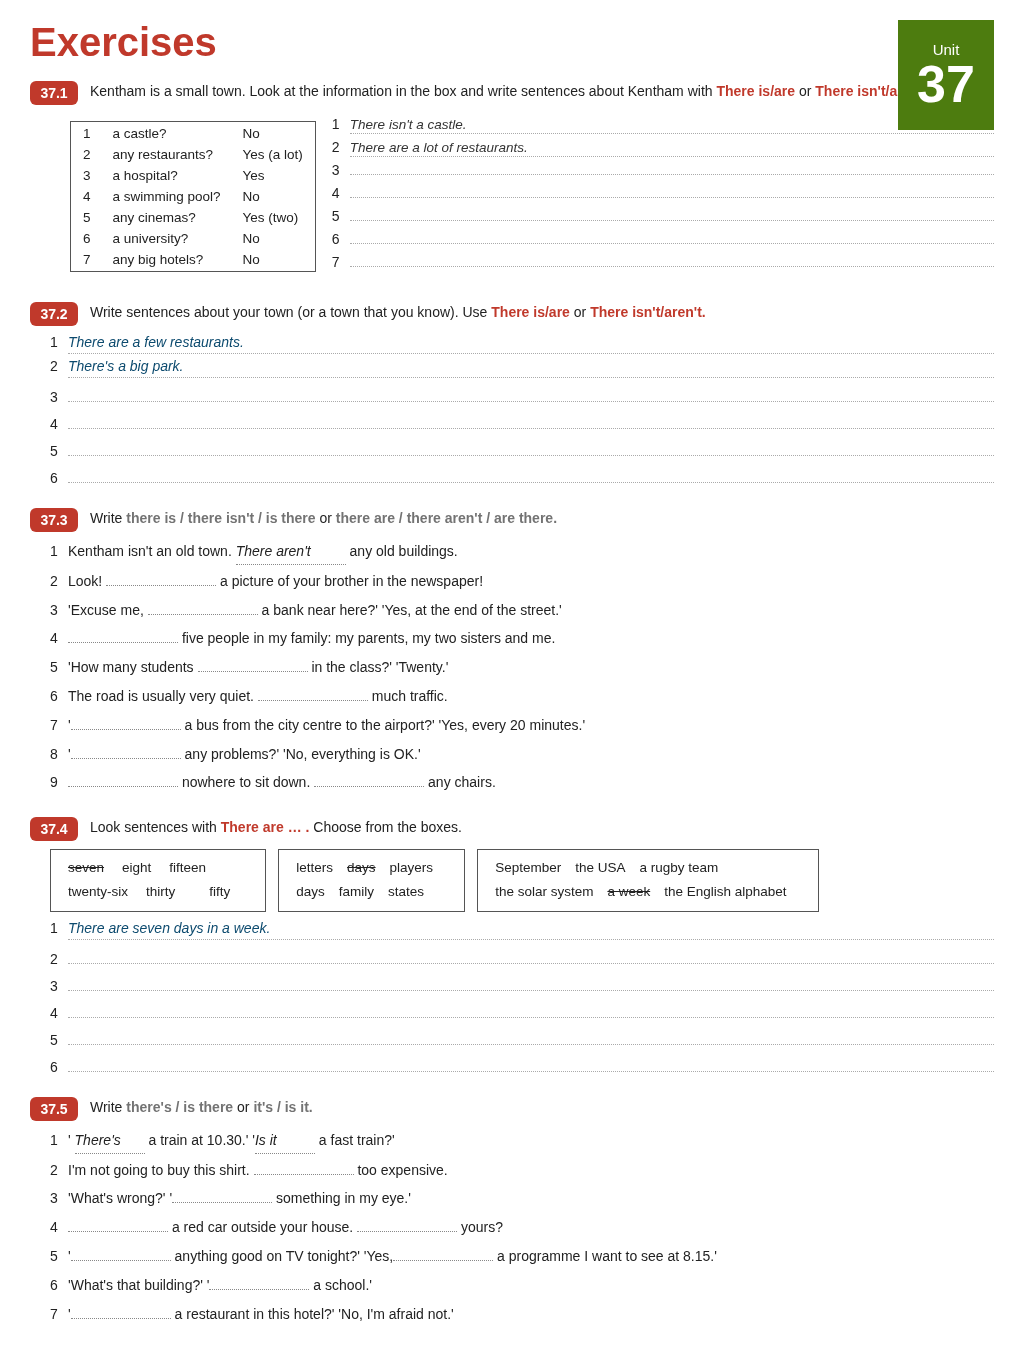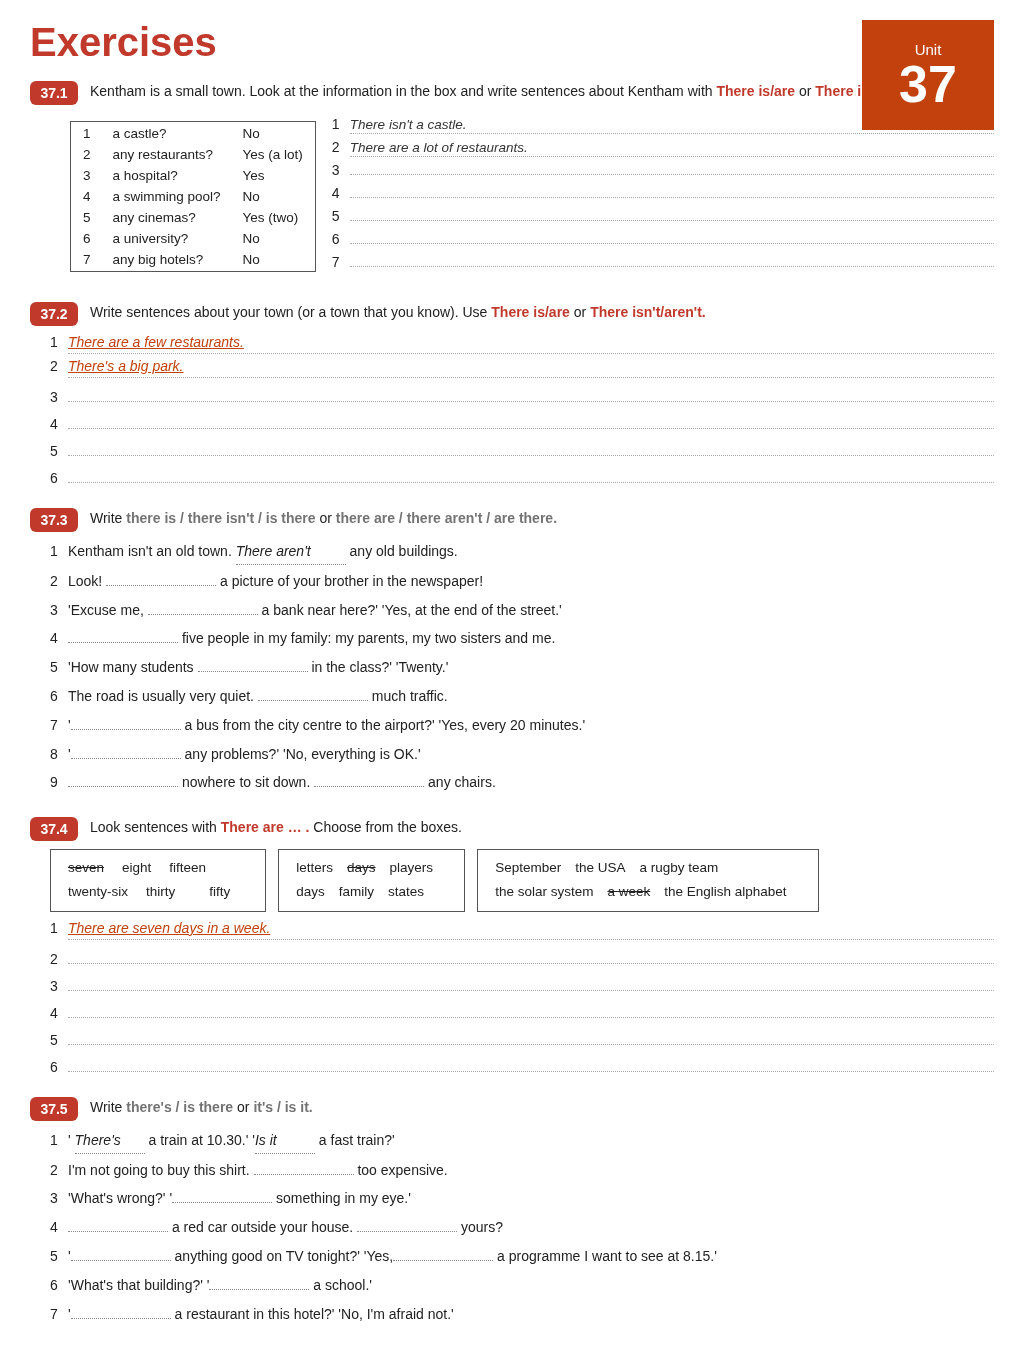--- a/index.html
+++ b/index.html
@@ -14,23 +14,23 @@
     h1.exercises-title {
       font-size: 40px;
       color: #c0392b;
       font-weight: bold;
       margin-bottom: 16px;
     }
     .unit-badge {
       position: absolute;
       top: 0;
       right: 0;
-      width: 132px;
+      width: 96px;
       height: 110px;
-      background: #c2410c;
+      background: #4d7c0f;
       display: flex;
       flex-direction: column;
       align-items: center;
       justify-content: center;
       color: white;
     }
     .unit-badge .unit-label {
       font-size: 15px;
       font-weight: normal;
     }
@@ -140,22 +140,21 @@
       flex-shrink: 0;
     }
     .ans-row2 .line2 {
       flex: 1;
       border-bottom: 1px dotted #aaa;
       min-height: 20px;
       padding-bottom: 2px;
     }
     .ans-row2 .line2.filled {
       font-style: italic;
-      color: #c2410c;
-      text-decoration: underline;
+      color: #0c4a6e;
     }
     
     .item-row {
       display: flex;
       align-items: baseline;
       margin: 5px 0;
     }
     .item-row .inum {
       min-width: 18px;
       flex-shrink: 0;

